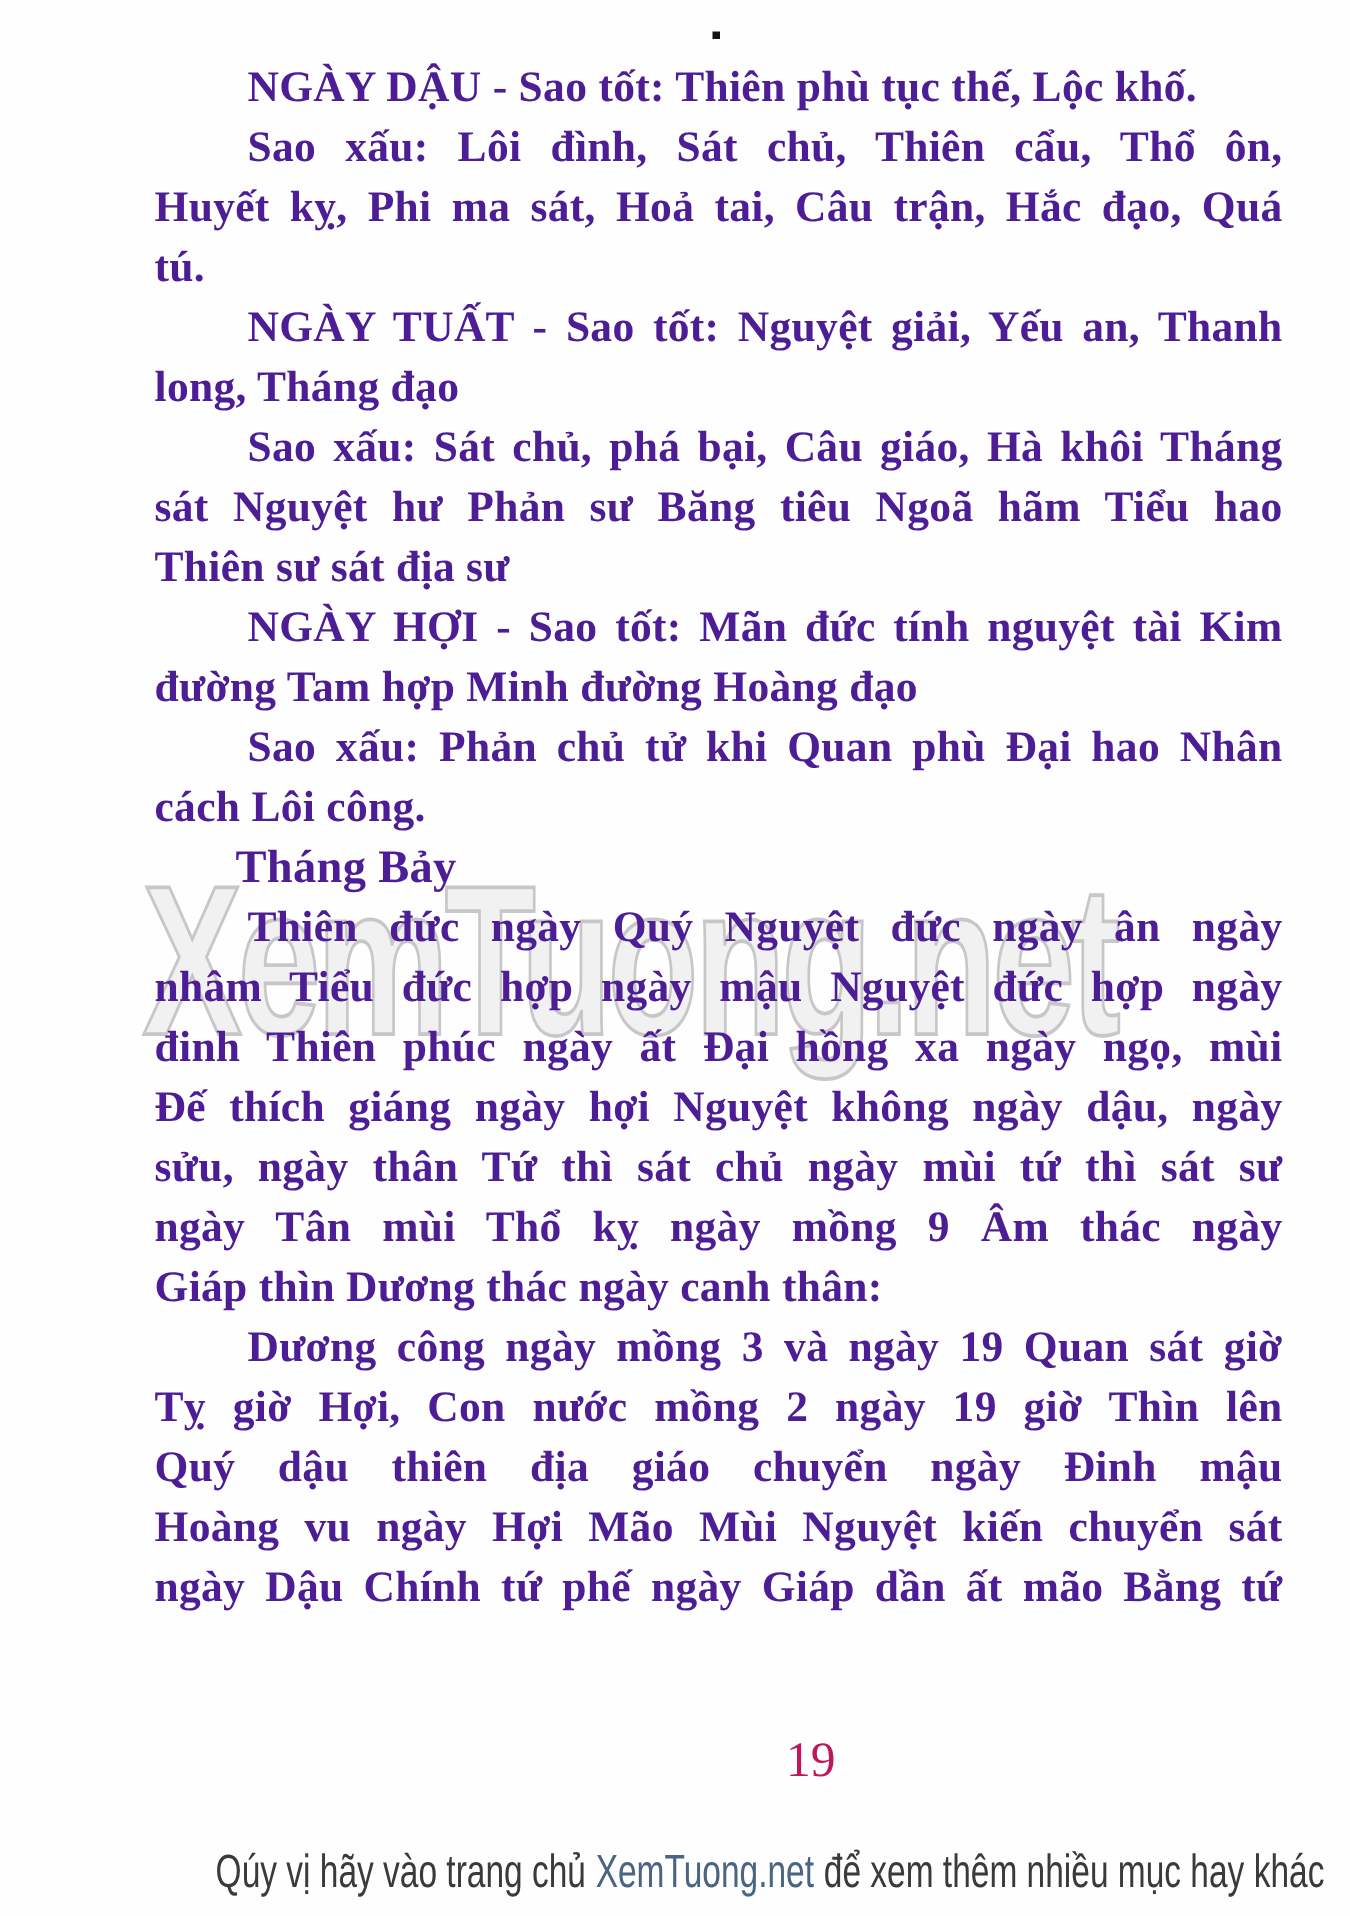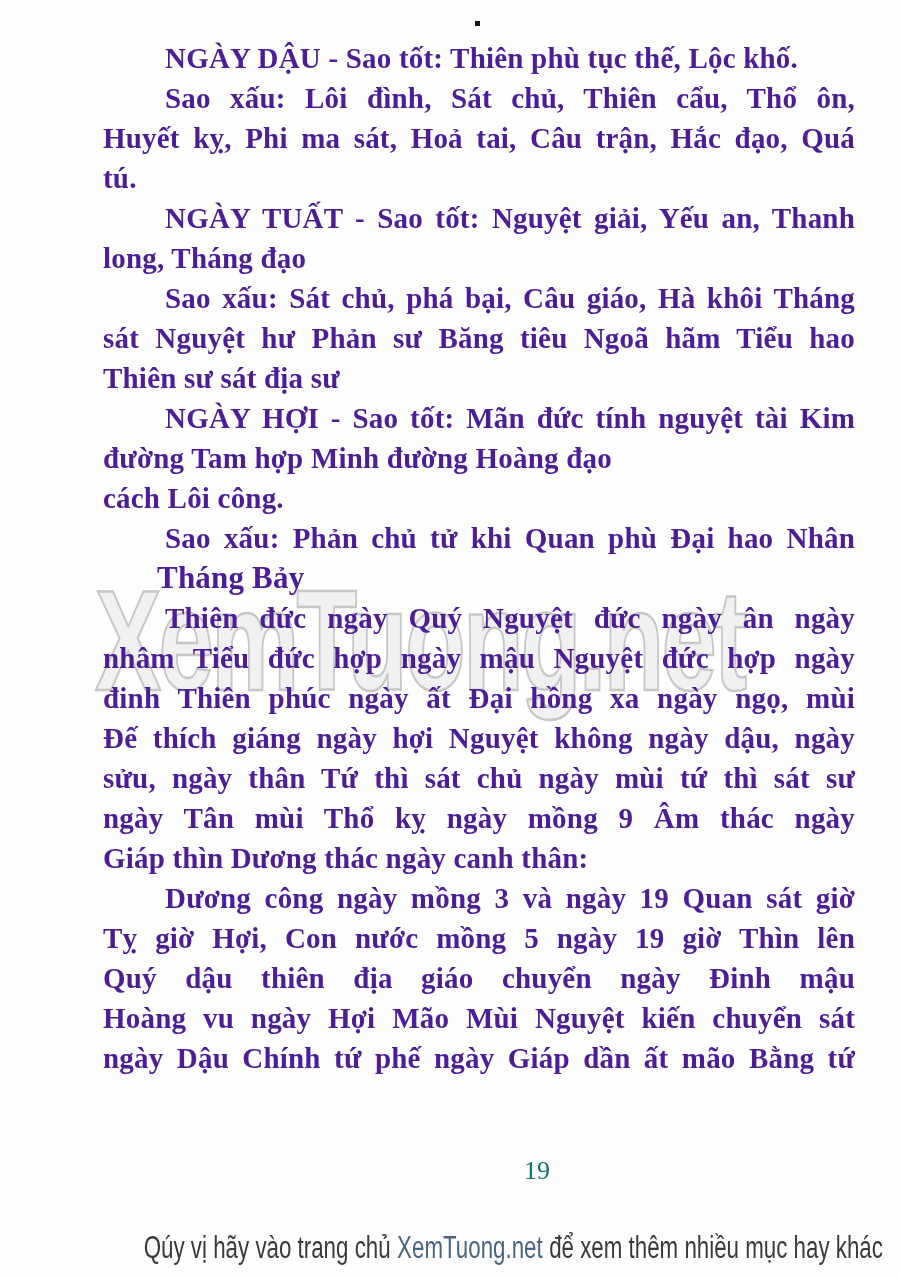--- a/index.html
+++ b/index.html
@@ -50,22 +50,22 @@
   .line.indent { text-indent: 62px; }
   .heading {
     padding-left: 54px;
     font-size: 31px;
     line-height: 40px;
   }
   .folio {
     position: absolute;
     left: 524px; top: 1156px;
     z-index: 2;
-    font-size: 26px;
-    color: #0f766e;
+    font-size: 33px;
+    color: #be185d;
   }
   .footer {
     position: absolute;
     left: 0; top: 1230px; width: 900px;
     text-align: right;
     z-index: 2;
   }
   .footer-inner {
     display: inline-block;
     transform: scaleX(0.72);
@@ -103,32 +103,32 @@
       <div class="line just indent">Sao xấu: Lôi đình, Sát chủ, Thiên cẩu, Thổ ôn,</div>
       <div class="line just">Huyết kỵ, Phi ma sát, Hoả tai, Câu trận, Hắc đạo, Quá</div>
       <div class="line last">tú.</div>
       <div class="line just indent">NGÀY TUẤT - Sao tốt: Nguyệt giải, Yếu an, Thanh</div>
       <div class="line last">long, Tháng đạo</div>
       <div class="line just indent">Sao xấu: Sát chủ, phá bại, Câu giáo, Hà khôi Tháng</div>
       <div class="line just">sát Nguyệt hư Phản sư Băng tiêu Ngoã hãm Tiểu hao</div>
       <div class="line last">Thiên sư sát địa sư</div>
       <div class="line just indent">NGÀY HỢI - Sao tốt: Mãn đức tính nguyệt tài Kim</div>
       <div class="line last">đường Tam hợp Minh đường Hoàng đạo</div>
+      <div class="line just indent">Sao xấu: Phản chủ tử khi Quan phù Đại hao Nhân</div>
       <div class="line last">cách Lôi công.</div>
-      <div class="line just indent">Sao xấu: Phản chủ tử khi Quan phù Đại hao Nhân</div>
       <div class="heading">Tháng Bảy</div>
       <div class="line just indent">Thiên đức ngày Quý Nguyệt đức ngày ân ngày</div>
       <div class="line just">nhâm Tiểu đức hợp ngày mậu Nguyệt đức hợp ngày</div>
       <div class="line just">đinh Thiên phúc ngày ất Đại hồng xa ngày ngọ, mùi</div>
       <div class="line just">Đế thích giáng ngày hợi Nguyệt không ngày dậu, ngày</div>
       <div class="line just">sửu, ngày thân Tứ thì sát chủ ngày mùi tứ thì sát sư</div>
       <div class="line just">ngày Tân mùi Thổ kỵ ngày mồng 9 Âm thác ngày</div>
       <div class="line last">Giáp thìn Dương thác ngày canh thân:</div>
       <div class="line just indent">Dương công ngày mồng 3 và ngày 19 Quan sát giờ</div>
-      <div class="line just">Tỵ giờ Hợi, Con nước mồng 5 ngày 19 giờ Thìn lên</div>
+      <div class="line just">Tỵ giờ Hợi, Con nước mồng 2 ngày 19 giờ Thìn lên</div>
       <div class="line just">Quý dậu thiên địa giáo chuyển ngày Đinh mậu</div>
       <div class="line just">Hoàng vu ngày Hợi Mão Mùi Nguyệt kiến chuyển sát</div>
       <div class="line just">ngày Dậu Chính tứ phế ngày Giáp dần ất mão Bằng tứ</div>
     </div>
 
   <div class="folio">19</div>
 
   <div class="footer">
     <div class="footer-inner"><span>Qúy vị hãy vào trang chủ</span><a href="#" class="footer-link">XemTuong.net</a><span>để xem thêm nhiều mục hay khác</span></div>
   </div>

